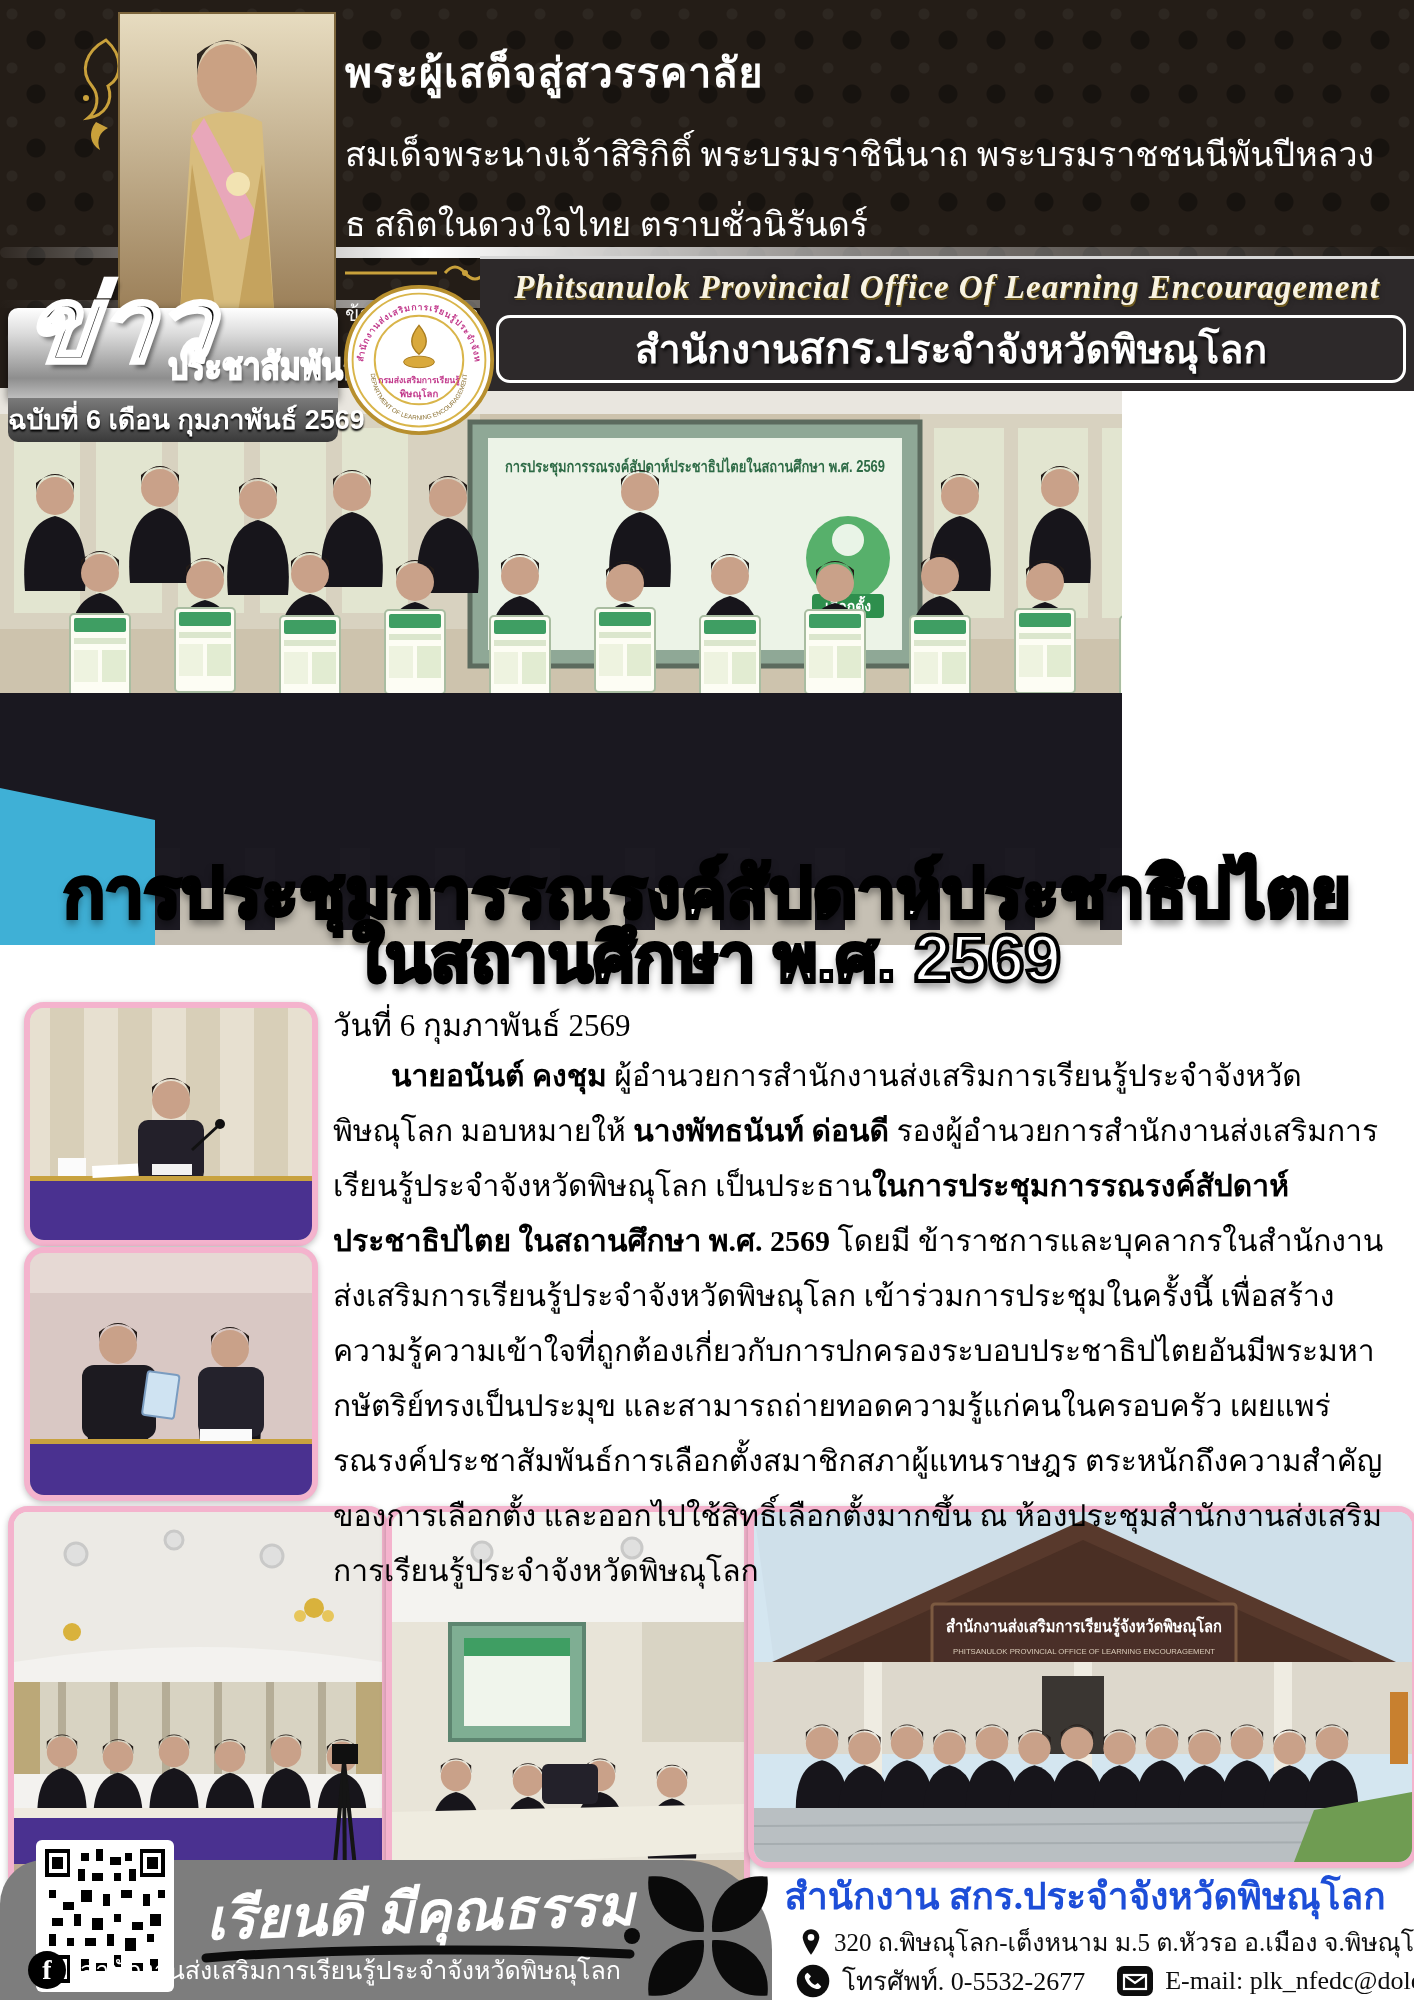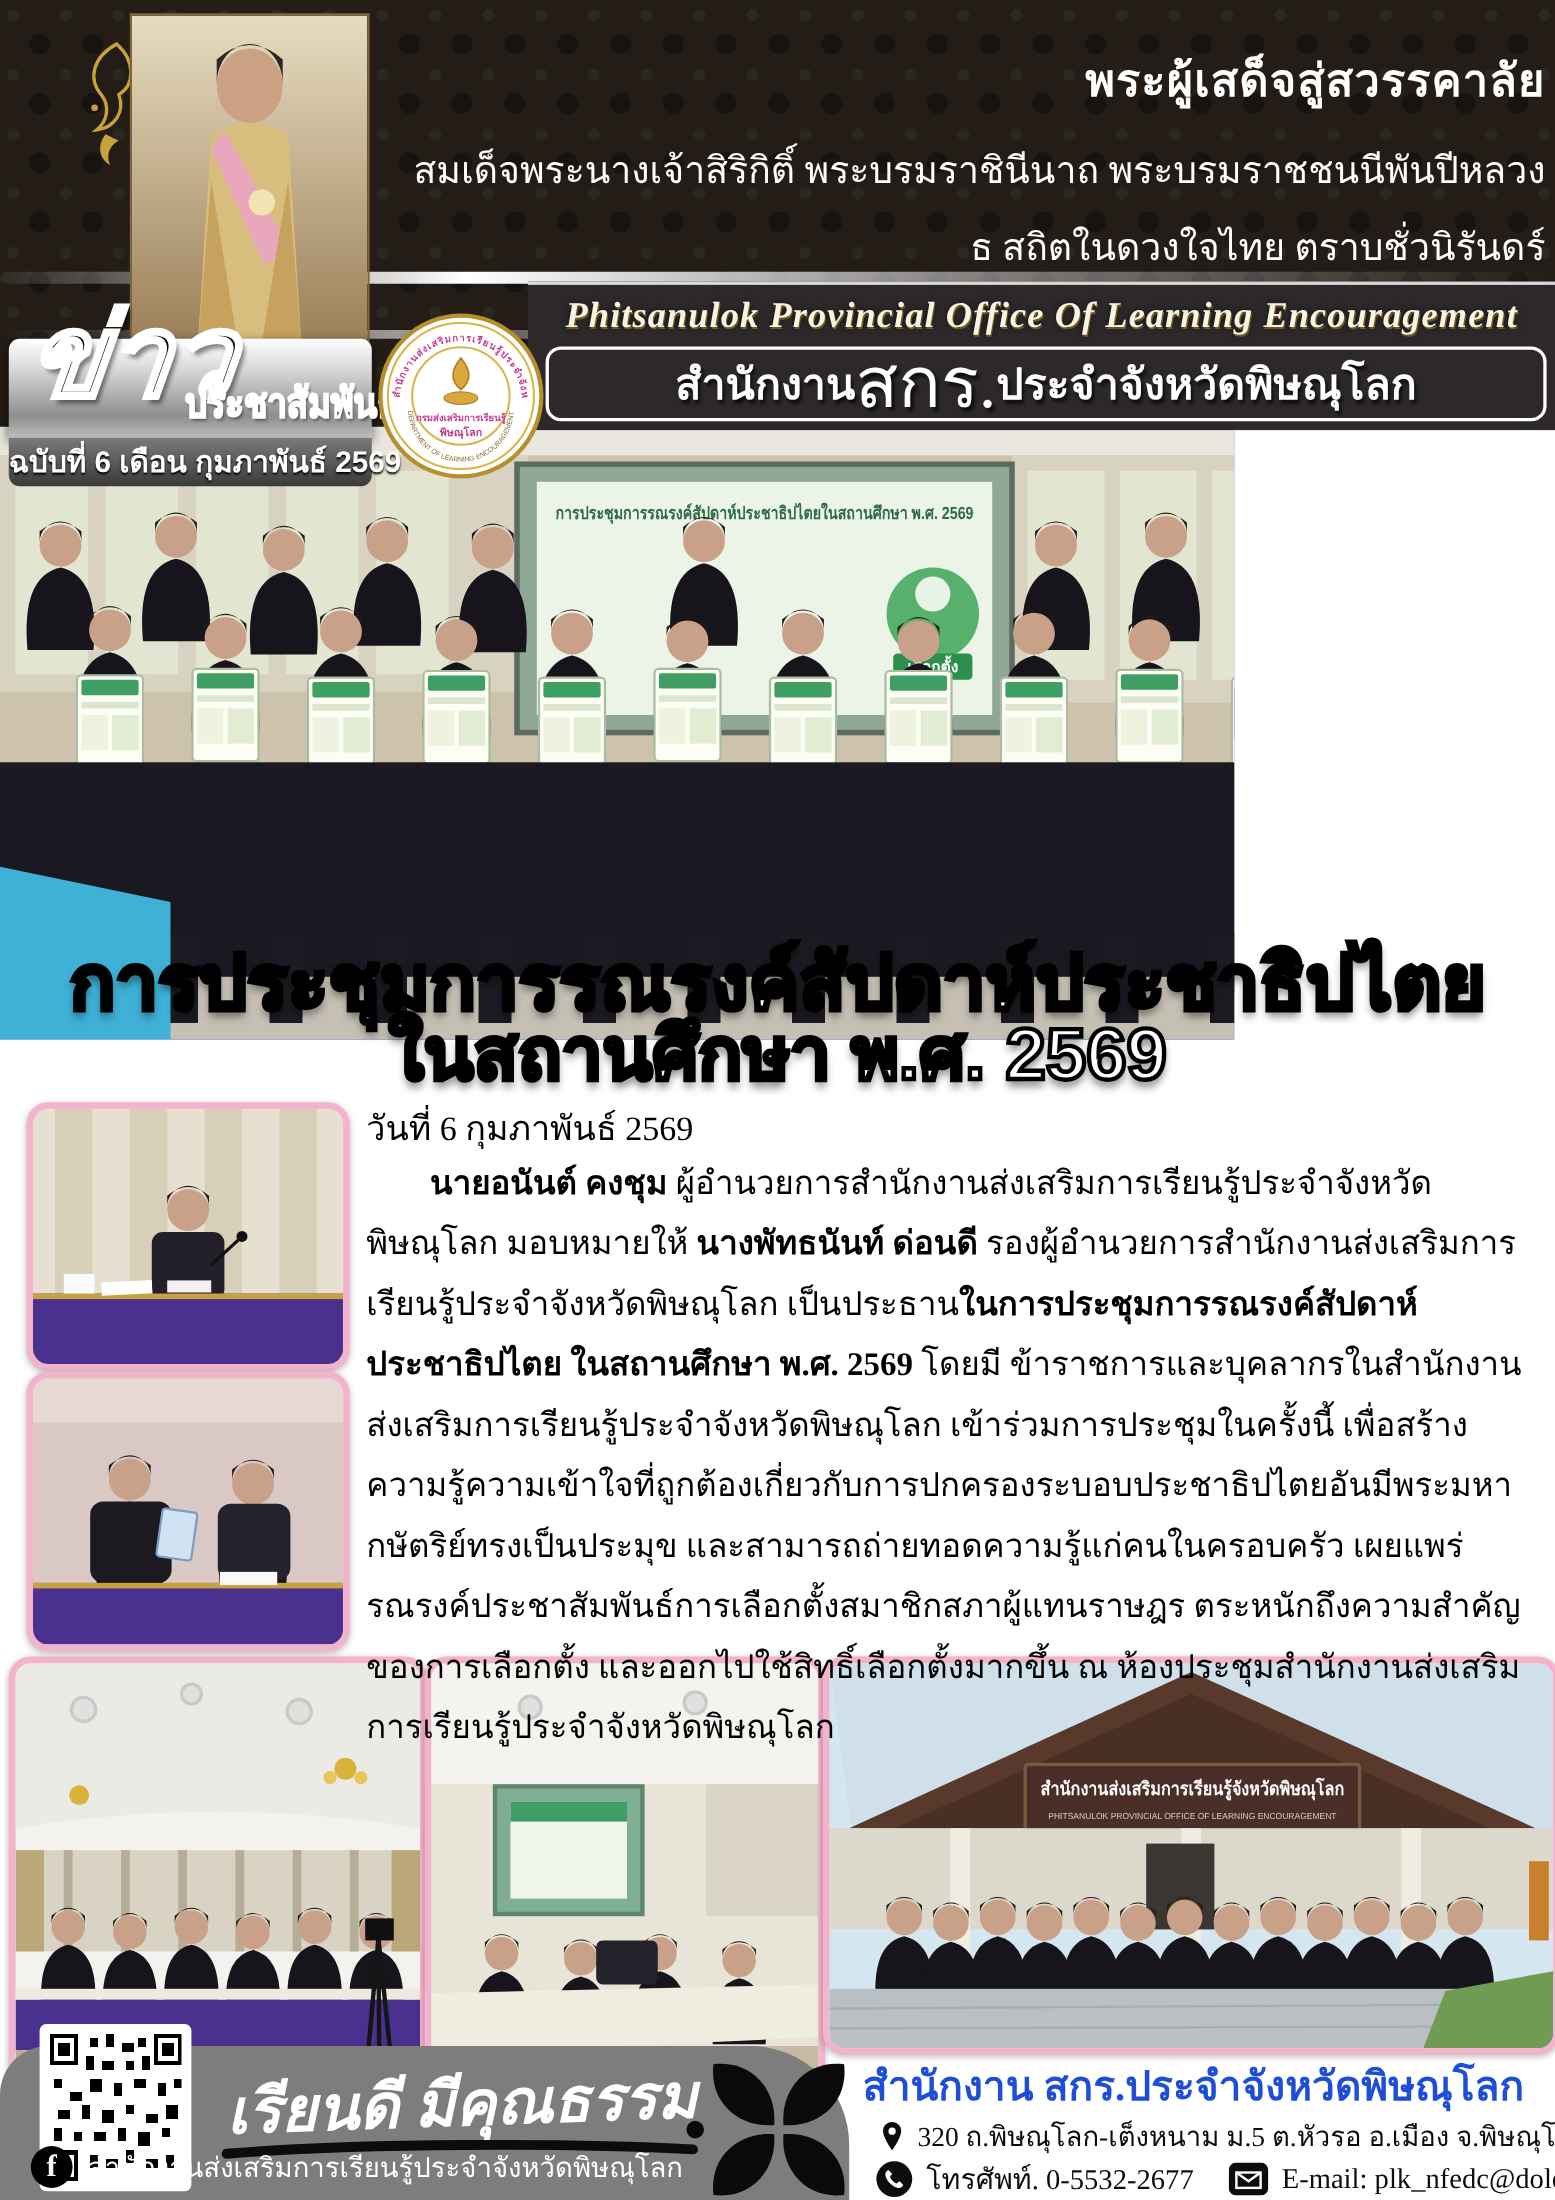--- a/index.html
+++ b/index.html
@@ -7,21 +7,21 @@
         font-family:"Liberation Sans","DejaVu Sans",sans-serif;}
   
   .hdr{position:absolute;left:0;top:0;width:1414px;height:388px;background-color:#241d17;
        background-image:radial-gradient(circle at 12px 14px, rgba(255,255,255,.045) 0 5px, transparent 6px),
                         radial-gradient(circle at 36px 40px, rgba(0,0,0,.35) 0 9px, transparent 10px);
        background-size:48px 54px;}
   .streak{position:absolute;left:0;top:247px;width:1414px;height:11px;border-radius:6px;
           background:linear-gradient(90deg,rgba(255,255,255,.05),#ffffff 30%,rgba(255,255,255,.45) 62%,rgba(255,255,255,0));}
   .streak2{position:absolute;left:0;top:300px;width:660px;height:8px;opacity:.55;border-radius:4px;
           background:linear-gradient(90deg,rgba(255,255,255,0),#fff 55%,rgba(255,255,255,0));}
-  .memorial{position:absolute;left:345px;top:40px;width:1060px;text-align:right;color:#fff;
+  .memorial{position:absolute;left:345px;top:40px;width:1060px;text-align:left;color:#fff;
             font-family:"Liberation Serif","DejaVu Serif",serif;}
   .mem-l1{font-size:41px;font-weight:bold;letter-spacing:1px;}
   .mem-l2{font-size:34px;margin-top:22px;white-space:nowrap;}
   .mem-l3{font-size:34px;margin-top:16px;}
   .mem-div{margin:10px auto 6px auto;width:240px;height:24px;}
   .mem-l4{font-size:21px;margin-top:2px;opacity:.95;}
   .mem-l5{font-size:21px;margin-top:12px;opacity:.95;}
   .ornament{position:absolute;left:66px;top:34px;width:64px;height:120px;}
   .portrait{position:absolute;left:118px;top:12px;width:214px;height:298px;
             border:2px solid #7c653c;background:linear-gradient(180deg,#e9ddc2,#c9b folderb);overflow:hidden;}
@@ -40,21 +40,21 @@
              color:#fff;font-weight:bold;font-size:27px;text-align:center;line-height:44px;
              text-shadow:0 2px 2px #000;white-space:nowrap;}
   .box-office{position:absolute;left:480px;top:256px;width:934px;height:132px;background:#2d292a;z-index:3;
               border-top:3px solid #d8d8d8;}
   .office-en{margin-top:10px;text-align:center;font-family:"Liberation Serif","DejaVu Serif",serif;
              font-style:italic;font-weight:bold;font-size:33px;color:#f8f3e2;letter-spacing:1px;
              text-shadow:1px 2px 0 #6e5a1e,0 0 6px rgba(0,0,0,.6);white-space:nowrap;}
   .office-th-box{position:absolute;left:16px;right:8px;top:56px;bottom:8px;border:3px solid #ffffff;
                  border-radius:14px;display:flex;align-items:center;justify-content:center;color:#fff;}
   .oth1,.oth2{font-weight:bold;font-size:39px;text-shadow:2px 3px 3px rgba(0,0,0,.7);white-space:nowrap;}
-  .oabbr{font-family:"Liberation Serif","DejaVu Serif",serif;font-weight:400;font-size:64px;line-height:.9;
+  .oabbr{font-family:"Liberation Serif","DejaVu Serif",serif;font-weight:700;font-size:43px;line-height:.9;
          text-shadow:3px 4px 3px rgba(0,0,0,.7);}
   .seal{position:absolute;left:342px;top:283px;width:154px;height:154px;z-index:6;}
   
   .photo-main{position:absolute;left:0;top:388px;width:1122px;height:557px;background:#1d4ed8;overflow:hidden;}
   
   .headline{position:absolute;left:0;width:1414px;text-align:center;font-weight:900;color:#ffffff;z-index:7;
             -webkit-text-stroke:4px #000;text-shadow:0 6px 8px rgba(0,0,0,.5);white-space:nowrap;}
   .hl1{top:838px;font-size:69px;}
   .hl2{top:905px;font-size:66px;}
   

